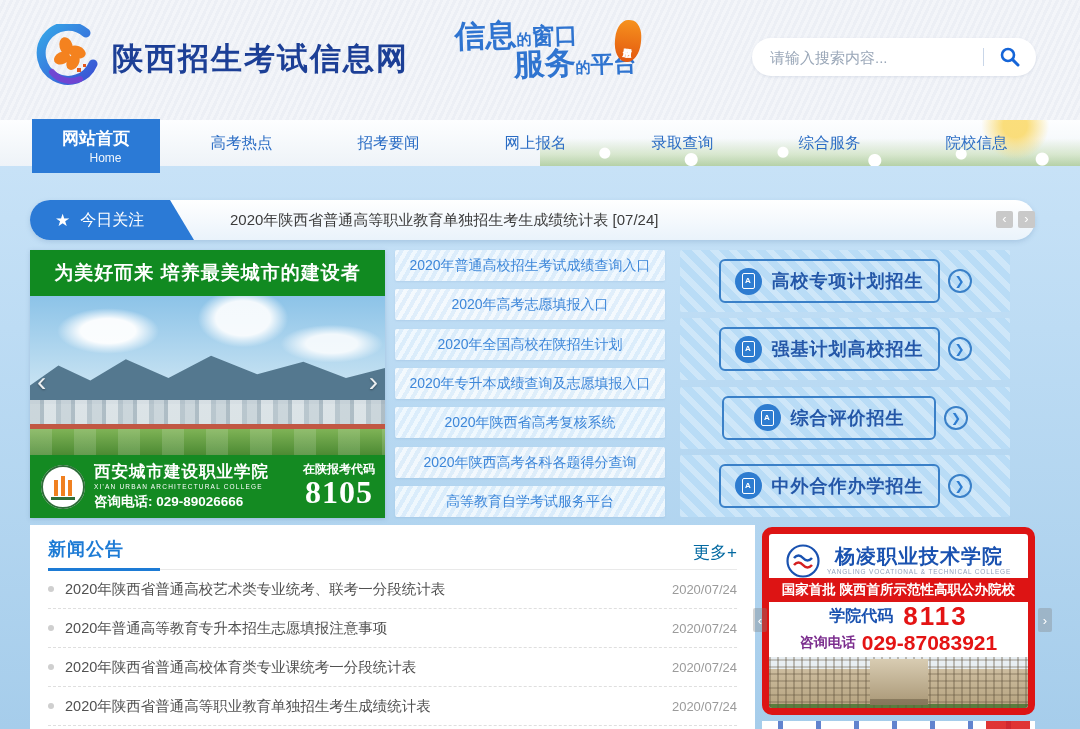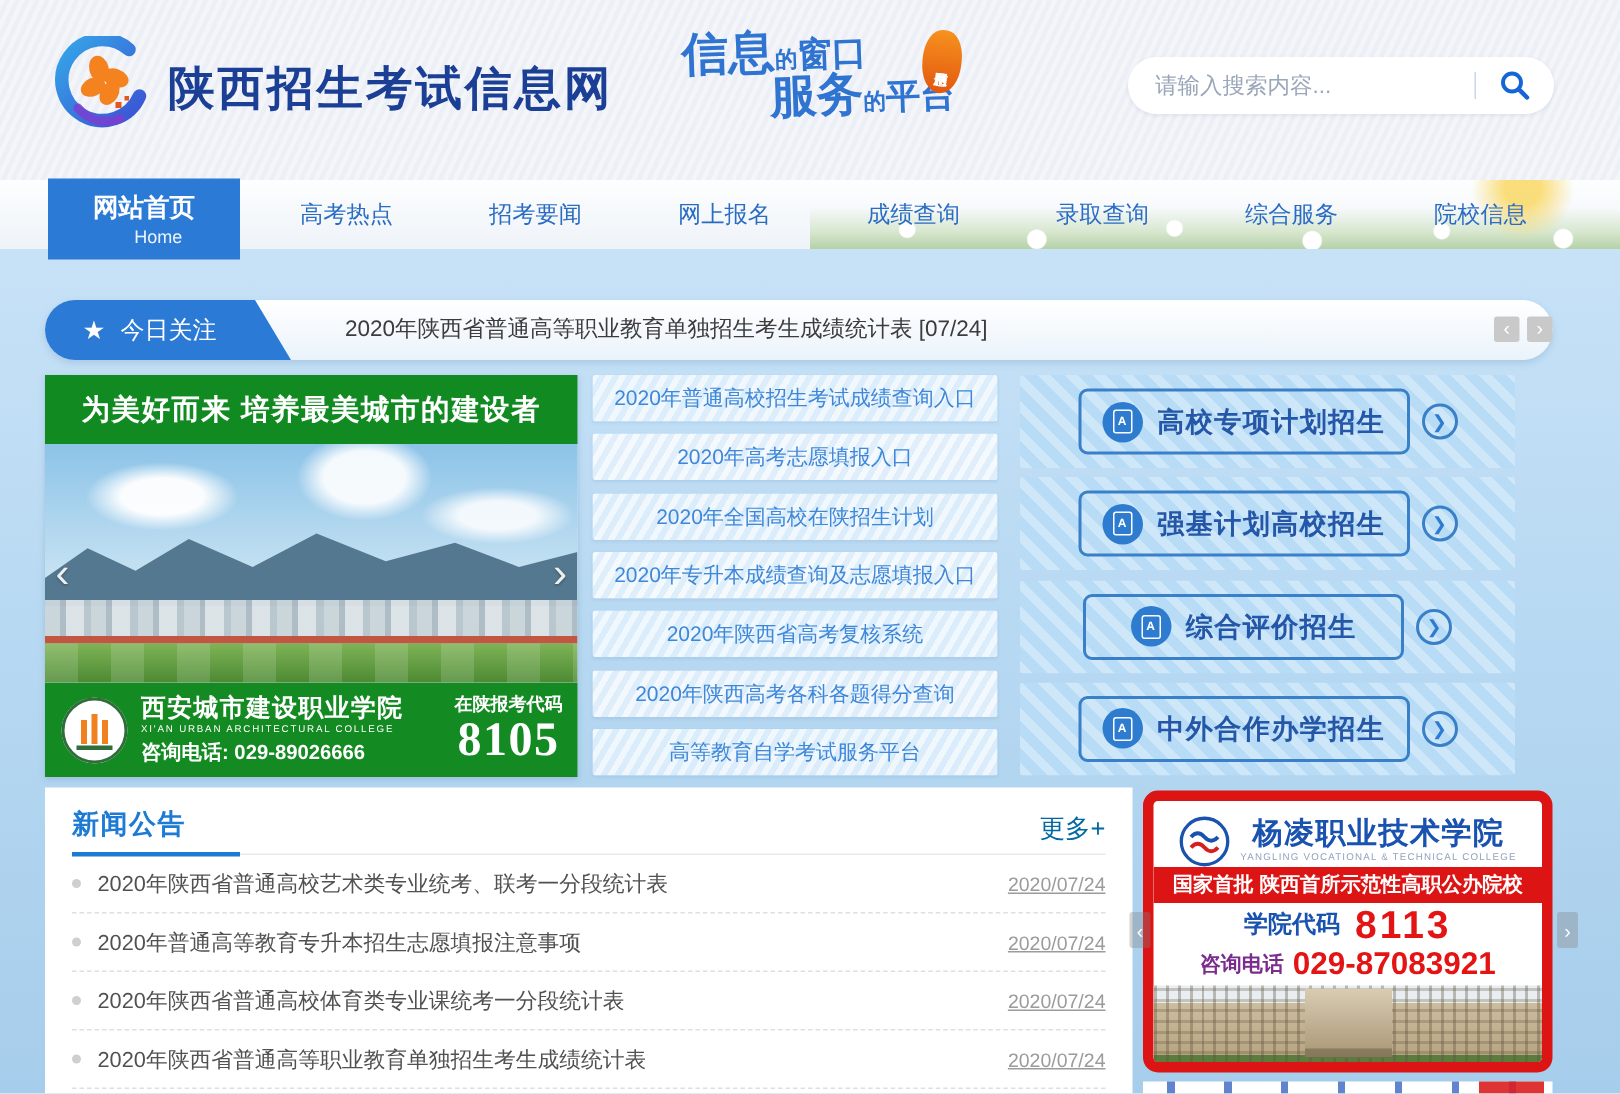--- a/index.html
+++ b/index.html
@@ -225,21 +225,21 @@
     color:#1d7bd5; letter-spacing:1px;
   }
   .news-underline { position:absolute; left:0; bottom:-2px; width:112px; height:3px; background:#1d7bd5; }
   .news-more { position:absolute; right:0; top:16px; font-size:17px; color:#0369a1; cursor:pointer; text-decoration:none; }
   .news-row {
     height:39px; display:flex; align-items:center;
     border-bottom:1px dashed #dfdfdf; cursor:pointer;
   }
   .news-dot { width:6px; height:6px; border-radius:50%; background:#cfcfcf; margin-right:11px; flex:0 0 6px; }
   .news-item-title { flex:1; font-size:14.5px; color:#515151; white-space:nowrap; overflow:hidden; }
-  .news-date { font-size:13px; color:#9b9b9b;text-decoration:underline; }
+  .news-date { font-size:13px; color:#9b9b9b; }
 
   
   .ad {
     position:absolute; left:762px; top:527px; width:273px; height:188px;
     border:7px solid #dd1414; border-radius:10px; background:#fff;
     overflow:hidden; cursor:pointer;
   }
   .ad-logo-row { height:44px; display:flex; align-items:center; justify-content:center; gap:7px; padding-top:10px; }
   .ad-logo { width:34px; height:34px; flex:0 0 34px; }
   .ad-names { text-align:center; line-height:1.05; }
@@ -336,21 +336,20 @@
   <div class="nav-flowers"></div>
 </div>
 <div class="tab-home">
   <div class="t1">网站首页</div>
   <div class="t2">Home</div>
 </div>
 <div class="nav-items">
   <div class="nav-item">高考热点</div>
   <div class="nav-item">招考要闻</div>
   <div class="nav-item">网上报名</div>
-  <div class="nav-item">成绩查询</div>
   <div class="nav-item">录取查询</div>
   <div class="nav-item">综合服务</div>
   <div class="nav-item">院校信息</div>
 </div>
 
 <div class="focus-bar">
   <div class="focus-badge">
     <div class="main">
       <span class="star">★</span>
       <span>今日关注</span>

